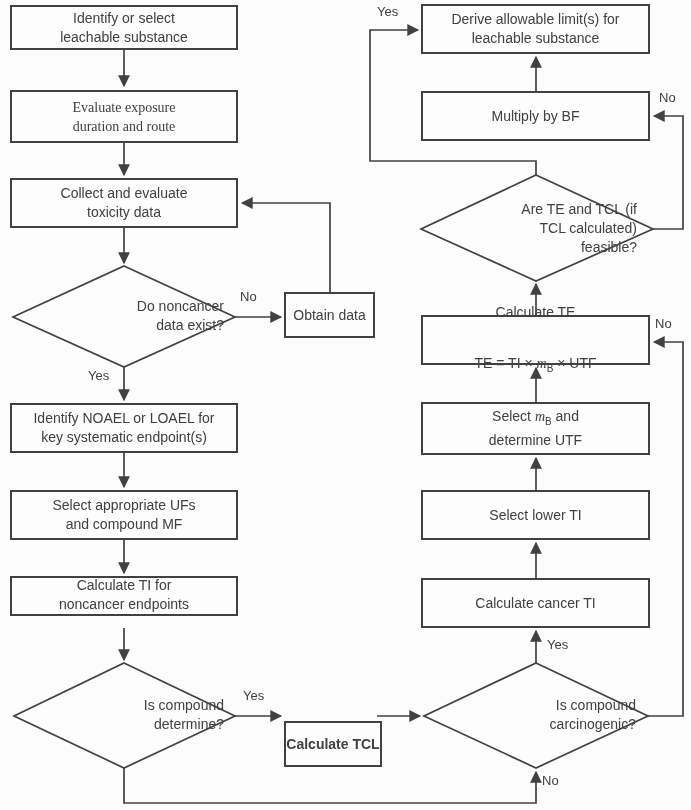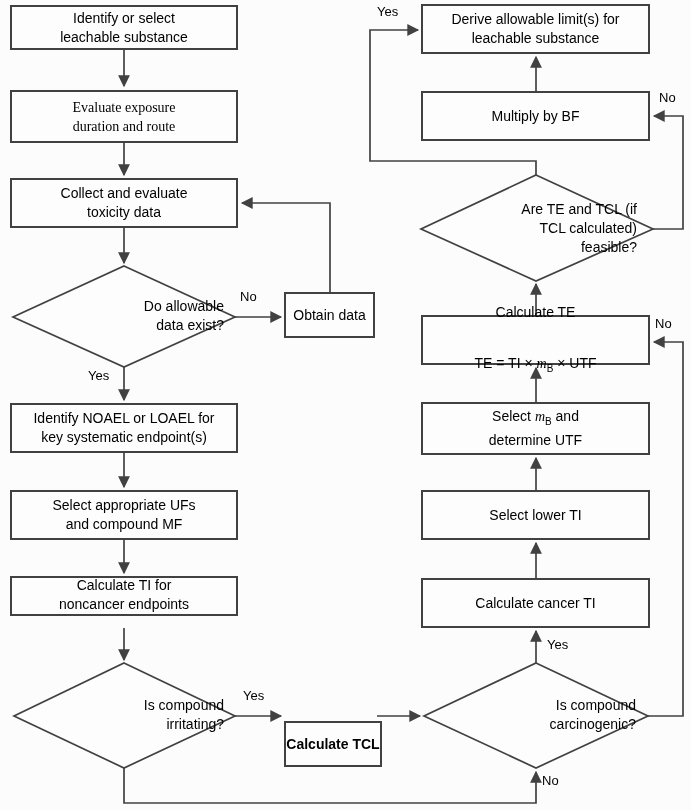--- a/index.html
+++ b/index.html
@@ -1,20 +1,20 @@
 <!DOCTYPE html>
 <html><head>
 <meta charset="utf-8">
 <style>
   html,body{margin:0;padding:0;background:#fbfbfb;}
   #stage{
     position:relative;width:691px;height:810px;overflow:hidden;
     background:#fcfcfc;
     font-family:"Liberation Sans","DejaVu Sans",sans-serif;
-    color:#000000;
+    color:#404040;
   }
   #wires{position:absolute;left:0;top:0;z-index:1;}
   .node{
     position:absolute;z-index:2;box-sizing:border-box;
     background:#fdfdfd;border:2px solid #414141;
     display:flex;flex-direction:column;align-items:center;justify-content:center;
     font-size:14px;line-height:19px;text-align:center;
   }
   .dlabel{
     position:absolute;z-index:3;text-align:right;
@@ -127,27 +127,27 @@
 
   <div class="node" style="left:421px;top:490px;width:229px;height:50px;">
     <div>Select lower TI</div>
   </div>
 
   <div class="node" style="left:421px;top:578px;width:229px;height:50px;">
     <div>Calculate cancer TI</div>
   </div>
 
   <div class="dlabel" style="left:24px;top:297px;width:200px;">
-    <div>Do allowable</div>
+    <div>Do noncancer</div>
     <div>data exist?</div>
   </div>
 
   <div class="dlabel" style="left:24px;top:696px;width:200px;">
     <div>Is compound</div>
-    <div>irritating?</div>
+    <div>determine?</div>
   </div>
 
   <div class="dlabel" style="left:437px;top:200px;width:200px;">
     <div>Are TE and TCL (if</div>
     <div>TCL calculated)</div>
     <div>feasible?</div>
   </div>
 
   <div class="dlabel" style="left:436px;top:696px;width:200px;">
     <div>Is compound</div>

